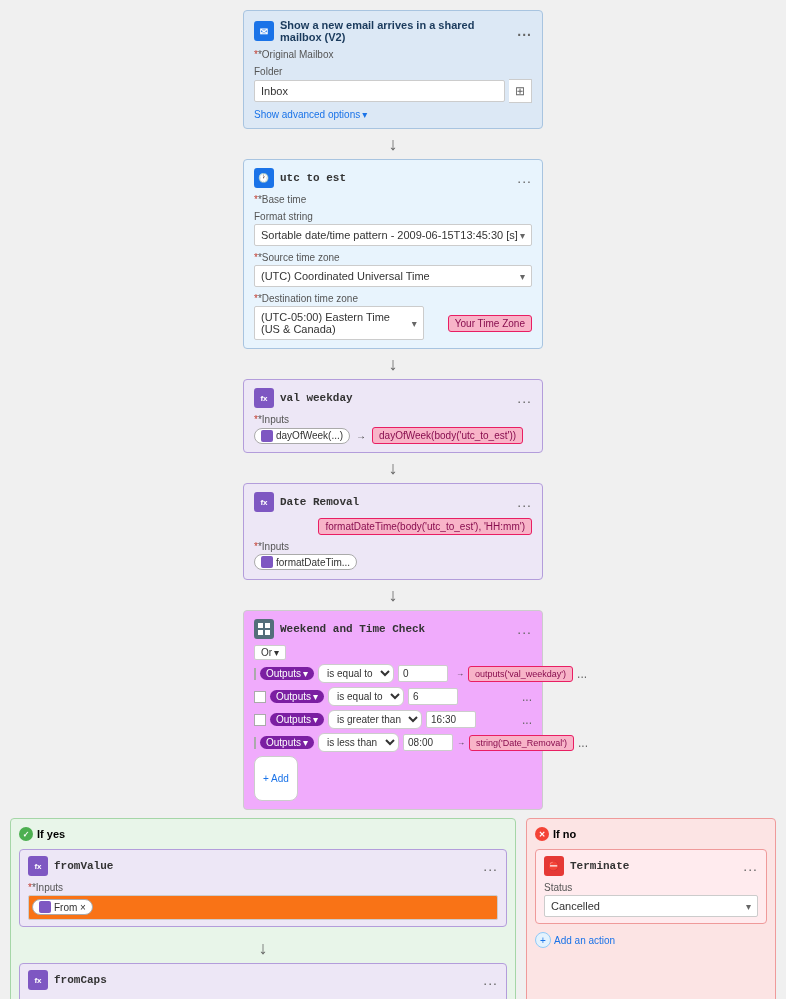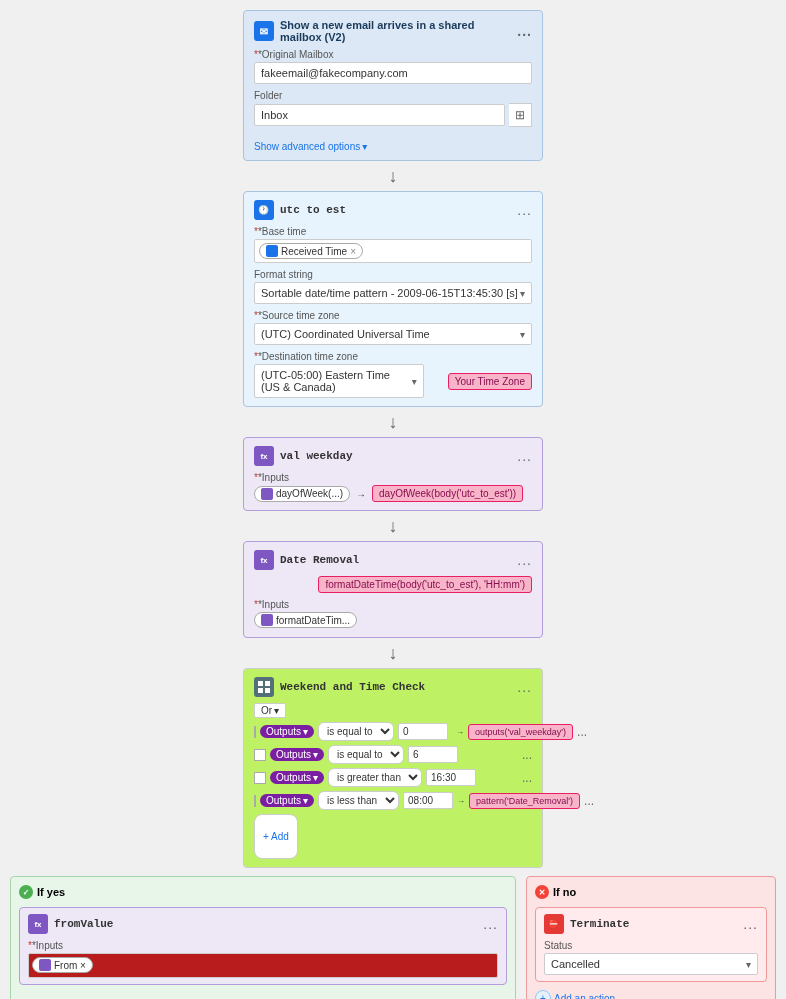--- a/index.html
+++ b/index.html
@@ -88,21 +88,21 @@
       cursor: pointer;
       color: #666;
     }
 
     .link-btn {
       color: #1a73e8;
       font-size: 10px;
       cursor: pointer;
       text-decoration: none;
       display: flex; align-items: flex-start; gap: 2px;
-      margin-top: 14px;
+      margin-top: 6px;
     }
 
     
     .arrow-down {
       display: flex;
       justify-content: center;
       align-items: center;
       height: 30px;
       color: #666;
       font-size: 18px;
@@ -180,21 +180,21 @@
       width: 100%;
       display: flex;
       justify-content: space-between;
       align-items: center;
     }
     .dropdown-arrow { color: #666; font-size: 10px; }
 
     
     .condition-block {
       width: 300px;
-      background: #bef264;
+      background: #f0abfc;
       border: 1px solid #ccc;
       border-radius: 4px;
       padding: 8px 10px;
     }
     .condition-header {
       display: flex; align-items: center; gap: 6px; margin-bottom: 6px;
     }
     .condition-icon {
       width: 20px; height: 20px;
       background: #546e7a;
@@ -365,21 +365,20 @@
 
   <div class="trigger-block">
     <div class="trigger-header">
       <div class="trigger-icon">✉</div>
       <span class="trigger-title">Show a new email arrives in a shared mailbox (V2)</span>
       <span class="ellipsis-btn">...</span>
     </div>
     <div class="field-label">
       <span class="required">*</span><span>*Original Mailbox</span>
     </div>
-    <div class="field-input">fakeemail@fakecompany.com</div>
     <div class="field-label">Folder</div>
     <div class="field-input-row">
       <div class="field-input" style="flex:1">Inbox</div>
       <div class="folder-icon-btn">⊞</div>
     </div>
     <a class="link-btn">
       <span>Show advanced options</span>
       <span>▾</span>
     </a>
   </div>
@@ -388,27 +387,20 @@
 
   <div class="action-block" style="position:relative">
     <div class="action-header">
       <div class="action-icon icon-blue">🕐</div>
       <span class="action-title">utc to est</span>
       <span class="ellipsis-btn">...</span>
     </div>
 
     <div class="field-label">
       <span class="required">*</span><span>*Base time</span>
-    </div>
-    <div style="display:flex; gap:4px; flex-wrap:wrap; background:white; border:1px solid #ccc; border-radius:2px; padding:3px 4px;">
-      <span class="token-chip">
-        <span class="chip-icon"></span>
-        <span>Received Time</span>
-        <span class="chip-close">×</span>
-      </span>
     </div>
 
     <div class="field-label">Format string</div>
     <div class="dropdown-field">
       <span>Sortable date/time pattern - 2009-06-15T13:45:30 [s]</span>
       <span class="dropdown-arrow">▾</span>
     </div>
 
     <div class="field-label">
       <span class="required">*</span><span>*Source time zone</span>
@@ -523,21 +515,21 @@
       <span class="condition-ellipsis">...</span>
     </div>
 
     
     <div class="condition-row">
       <div class="condition-checkbox"></div>
       <span class="condition-token">Outputs <span>▾</span></span>
       <select class="condition-select"><option>is less than</option></select>
       <input class="condition-value" value="08:00" style="">
       <span style="font-size:8px;color:#333;">→</span>
-      <div class="annotation-label" style="font-size:9px">pattern('Date_Removal')</div>
+      <div class="annotation-label" style="font-size:9px">string('Date_Removal')</div>
       <span class="condition-ellipsis">...</span>
     </div>
 
     <button class="add-btn">+ Add</button>
   </div>
 
   <div class="branch-row" style="margin-top:8px;">
 
     <div class="branch-yes">
       <div class="branch-label">
@@ -547,21 +539,21 @@
 
       <div class="sub-block">
         <div class="action-header">
           <div class="action-icon icon-purple" style="font-size:8px">fx</div>
           <span class="action-title">fromValue</span>
           <span class="ellipsis-btn">...</span>
         </div>
         <div class="field-label">
           <span class="required">*</span><span>*Inputs</span>
         </div>
-        <div style="background:#b91c1c;border:1px solid #ccc;border-radius:2px;padding:3px;">
+        <div style="background:#f97316;border:1px solid #ccc;border-radius:2px;padding:3px;">
           <span class="token-chip">
             <span class="chip-icon" style="background:#7e57c2"></span>
             <span>From ×</span>
           </span>
         </div>
       </div>
 
       <div class="arrow-down">↓</div>
 
       <div class="sub-block">

